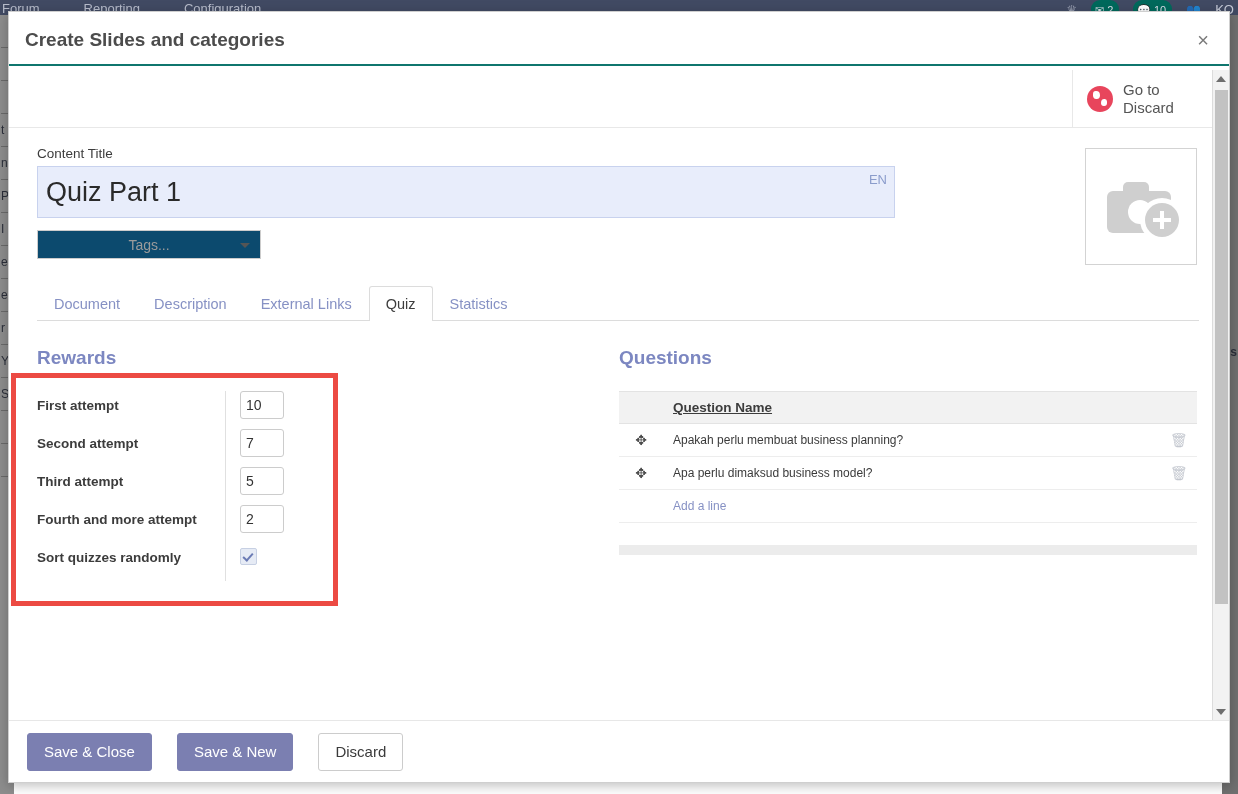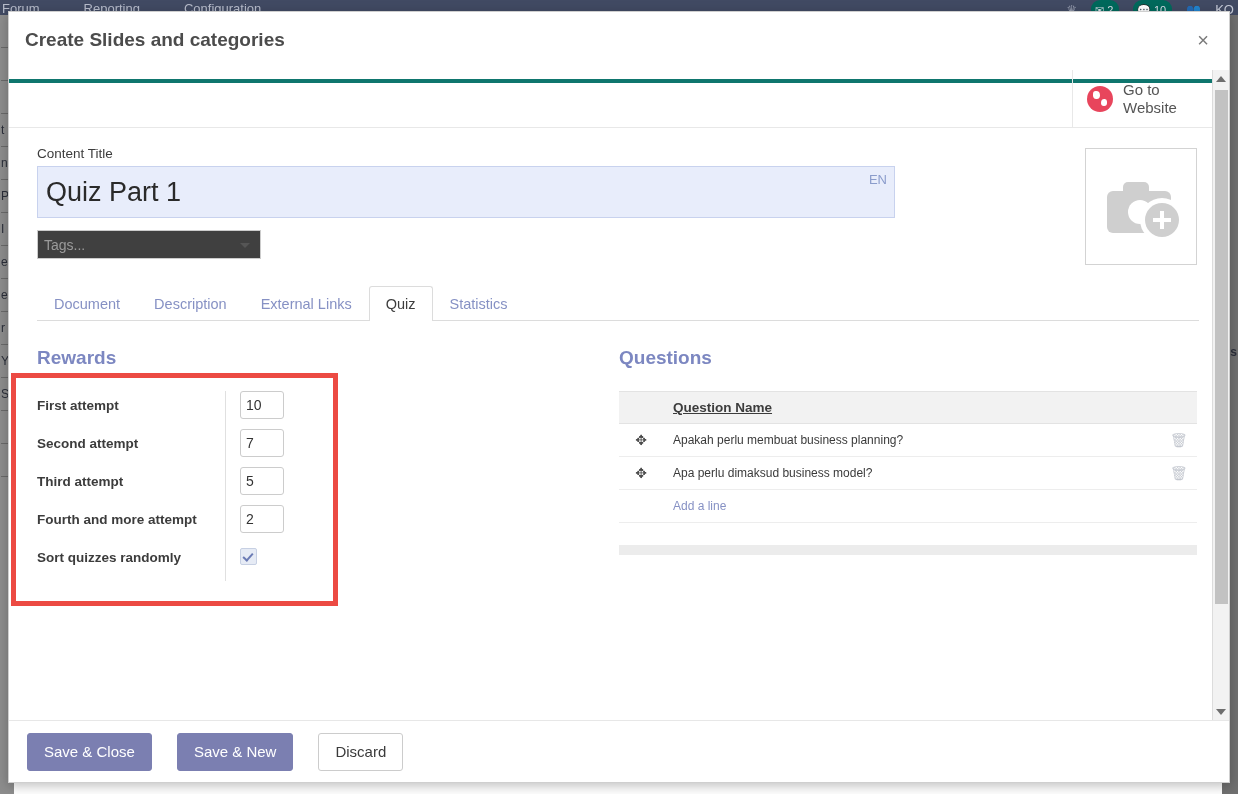--- a/index.html
+++ b/index.html
@@ -103,22 +103,22 @@
     height: 772px;
     background: #ffffff;
     border: 1px solid #cfcfcf;
     box-shadow: 0 3px 11px rgba(0,0,0,.25);
     box-sizing: border-box;
     overflow: hidden;
   }
 
   #modal-header {
     position: relative;
-    height: 71px;
-    border-bottom: 4px solid #0f766e;
+    height: 54px;
+    border-bottom: 2px solid #0f766e;
     box-sizing: border-box;
   }
   #modal-title {
     position: absolute;
     left: 16px;
     top: 17px;
     font-size: 19px;
     font-weight: bold;
     color: #4c4c4c;
   }
@@ -228,28 +228,29 @@
     top: 6px;
     font-size: 13px;
     color: #8a9ccb;
   }
   #tags-select {
     margin-top: 12px;
     width: 224px;
     height: 29px;
     box-sizing: border-box;
     border: 1px solid #cccccc;
-    background: #404040;
+    background: #0c4a6e;
     font-size: 14px;
     color: #9b9b9b;
     padding: 2px 6px;
     position: relative;
     display: flex;
     align-items: center;
     cursor: pointer;
+    justify-content: center;
   }
   #tags-select .caret {
     position: absolute;
     right: 10px;
     top: 12px;
     width: 0; height: 0;
     border-left: 5px solid transparent;
     border-right: 5px solid transparent;
     border-top: 5px solid #555;
   }
@@ -590,21 +591,21 @@
   <div id="modal-header">
     <div id="modal-title">Create Slides and categories</div>
     <button id="modal-close">×</button>
   </div>
 
   <div id="modal-body">
 
     <div id="statusbar">
       <div id="go-website">
         <span class="globe-icon"></span>
-        <span class="gw-label">Go to Website</span>
+        <span class="gw-label">Go to Discard</span>
       </div>
     </div>
 
     <div id="sheet">
 
       <div class="field-label">Content Title</div>
       <div id="title-input-wrap">
         <input id="title-input" type="text" value="Quiz Part 1" style="">
         <span id="title-lang">EN</span>
       </div>

